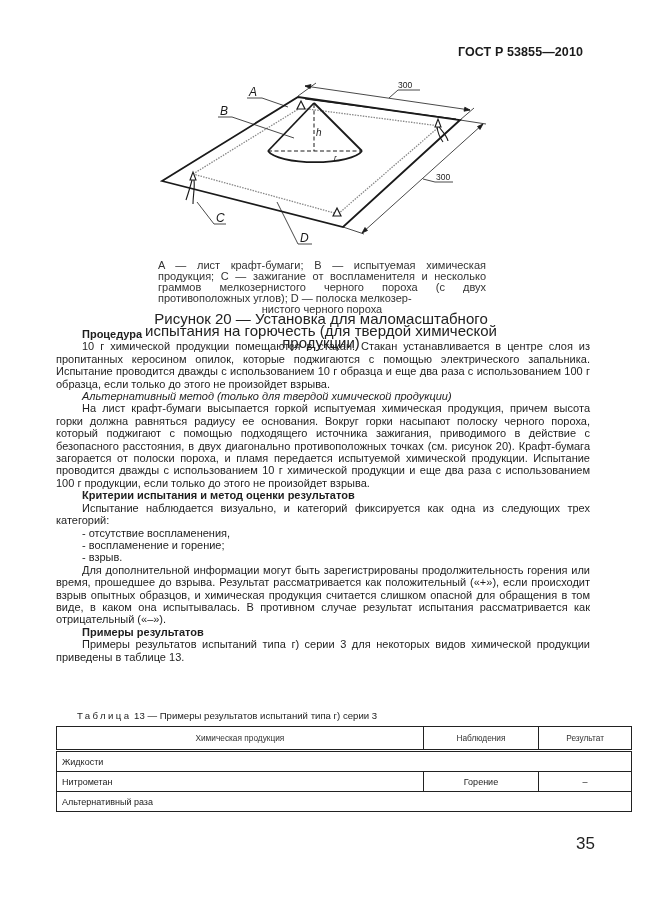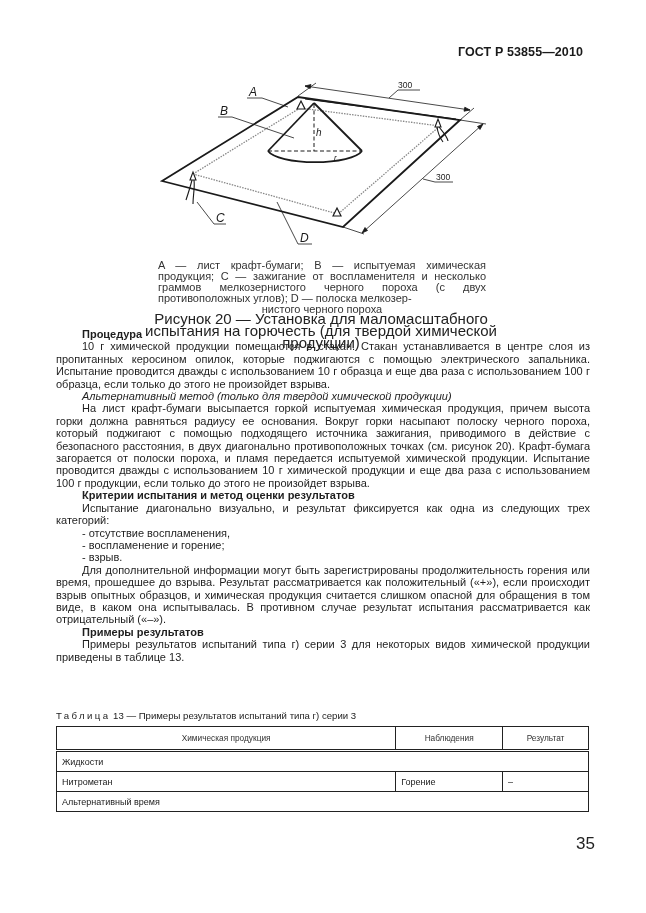--- a/index.html
+++ b/index.html
@@ -11,25 +11,25 @@
                 text-align: justify; color: #333; }
   .fig-legend .last { text-align: center; display: block; }
   .fig-caption { position: absolute; left: 140px; top: 313px; width: 362px; font-size: 15px; line-height: 12px;
                  text-align: center; color: #222; }
   .body-text { position: absolute; left: 56px; top: 328px; width: 534px; font-size: 11px; line-height: 12.4px; color: #1e1e1e; }
   .body-text p { margin: 0; text-align: justify; }
   .body-text .ind { text-indent: 26px; }
   .body-text .h { font-weight: bold; padding-left: 26px; }
   .body-text .it { font-style: italic; padding-left: 26px; }
   .table-title { position: absolute; left: 56px; top: 710px; font-size: 9.6px; color: #222; }
-  .table-title .spaced { letter-spacing: 2.4px; }
-  table.res { position: absolute; left: 56px; top: 726px; width: 533px; border-collapse: collapse; font-size: 9px; color: #222; padding-left: 8px; }
+  .table-title .spaced { letter-spacing: 2.4px; margin-left: 21px; }
+  table.res { position: absolute; left: 56px; top: 726px; width: 576px; border-collapse: collapse; font-size: 9px; color: #222; padding-left: 8px; }
   table.res td, table.res th { border: 1px solid #222; padding: 0 5px; height: 19px; }
   table.res th { font-weight: normal; font-size: 8.3px; text-align: center; height: 22px; color: #333; border-bottom: 3px double #222; }
-  table.res td.c { }
+  table.res td.c { text-align: center; }
   .page-num { position: absolute; left: 576px; top: 834px; font-size: 17px; color: #222; }
 </style>
 </head>
 <body>
 
 <div class="header-code">ГОСТ Р 53855—2010</div>
 
 <svg class="figure" viewBox="0 0 646 260" width="646" height="260">
 
   <polygon points="162,181 298,97 460,120 343,227" fill="none" stroke="#1a1a1a" stroke-width="1.8"></polygon>
@@ -105,21 +105,21 @@
 </div>
 
 <div class="fig-caption">Рисунок 20 — Установка для маломасштабного испытания на горючесть (для твердой химической продукции)</div>
 
 <div class="body-text">
   <p class="h">Процедура</p>
   <p class="ind">10 г химической продукции помещаются в стакан. Стакан устанавливается в центре слоя из пропитанных керосином опилок, которые поджигаются с помощью электрического запальника. Испытание проводится дважды с использованием 10 г образца и еще два раза с использованием 100 г образца, если только до этого не произойдет взрыва.</p>
   <p class="it">Альтернативный метод (только для твердой химической продукции)</p>
   <p class="ind">На лист крафт-бумаги высыпается горкой испытуемая химическая продукция, причем высота горки должна равняться радиусу ее основания. Вокруг горки насыпают полоску черного пороха, который поджигают с помощью подходящего источника зажигания, приводимого в действие с безопасного расстояния, в двух диагонально противоположных точках (см. рисунок 20). Крафт-бумага загорается от полоски пороха, и пламя передается испытуемой химической продукции. Испытание проводится дважды с использованием 10 г химической продукции и еще два раза с использованием 100 г продукции, если только до этого не произойдет взрыва.</p>
   <p class="h">Критерии испытания и метод оценки результатов</p>
-  <p class="ind">Испытание диагонально визуально, и результат фиксируется как одна из следующих трех категорий:</p>
+  <p class="ind">Испытание наблюдается визуально, и категорий фиксируется как одна из следующих трех категорий:</p>
   <p class="ind">- отсутствие воспламенения,</p>
   <p class="ind">- воспламенение и горение;</p>
   <p class="ind">- взрыв.</p>
   <p class="ind">Для дополнительной информации могут быть зарегистрированы продолжительность горения или время, прошедшее до взрыва. Результат рассматривается как положительный («+»), если происходит взрыв опытных образцов, и химическая продукция считается слишком опасной для обращения в том виде, в каком она испытывалась. В противном случае результат испытания рассматривается как отрицательный («–»).</p>
   <p class="h">Примеры результатов</p>
   <p class="ind">Примеры результатов испытаний типа г) серии 3 для некоторых видов химической продукции приведены в таблице 13.</p>
 </div>
 
 <div class="table-title">
   <span class="spaced">Таблица</span><span> 13 — Примеры результатов испытаний типа г) серии 3</span>
@@ -139,18 +139,18 @@
   </tr>
   <tr>
     <td colspan="3">Жидкости</td>
   </tr>
   <tr>
     <td>Нитрометан</td>
     <td class="c">Горение</td>
     <td class="c">–</td>
   </tr>
   <tr>
-    <td colspan="3">Альтернативный время</td>
+    <td colspan="3">Альтернативный раза</td>
   </tr>
 </tbody>
   </table>
 
 <div class="page-num">35</div>
 
 </body></html>

